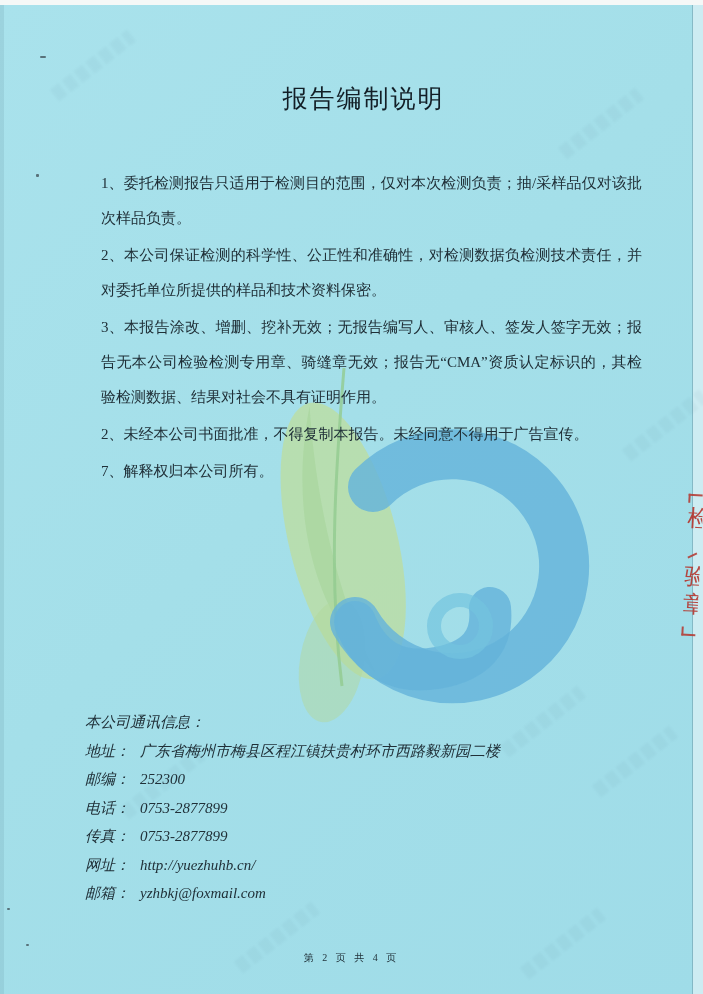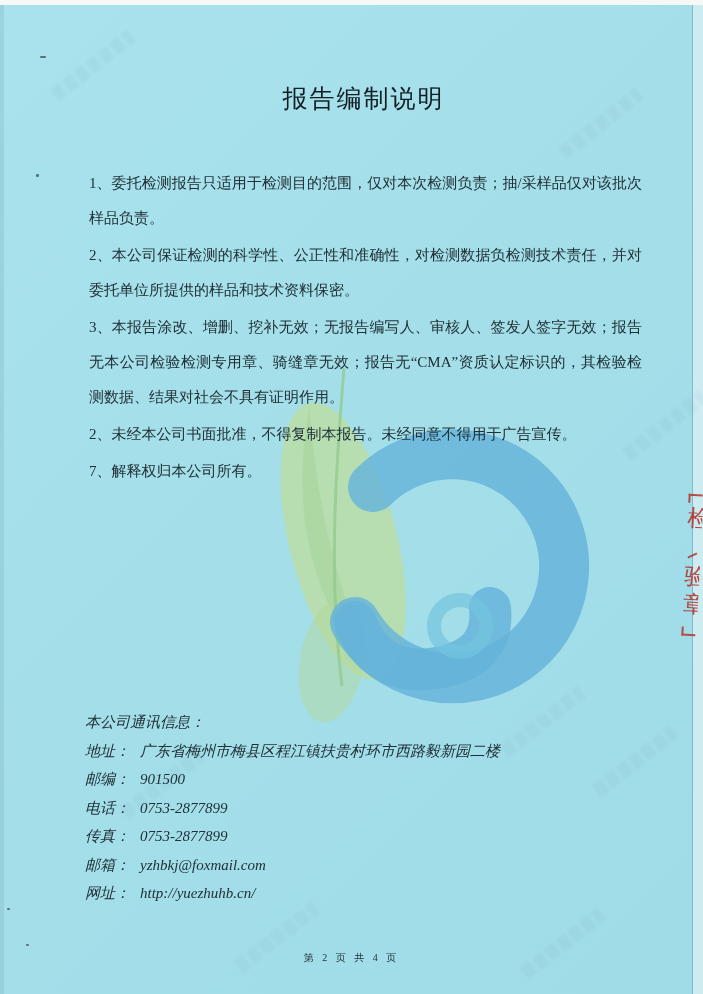--- a/index.html
+++ b/index.html
@@ -27,21 +27,21 @@
   
   .speck{position:absolute;background:#44565e;border-radius:1px;opacity:.8;z-index:3;}
   
   .title{
     position:absolute;top:82px;left:85px;width:557px;margin:0;
     text-align:center;font-family:"Liberation Sans", sans-serif;
     font-size:25px;font-weight:400;letter-spacing:2px;color:#121e26;z-index:5;
   }
   .notes{position:absolute;top:166px;left:85px;width:557px;z-index:5;}
   .notes p{
-    margin:0 0 2px 4px;font-size:15px;line-height:35px;
+    margin:0 0 2px 16px;font-size:15px;line-height:35px;
     text-align:justify;text-justify:inter-character;
     color:#203038;
   }
   .contact{position:absolute;top:714px;left:85px;width:560px;z-index:5;font-style:italic;}
   .contact p{margin:0 0 12.5px 0;font-size:15px;line-height:16px;color:#203038;}
   .c-label{margin-right:10px;}
   .footer{
     position:absolute;top:951px;left:0;width:100%;margin:0;
     text-align:center;font-size:10px;letter-spacing:3px;color:#22333b;z-index:5;
   }
@@ -105,25 +105,25 @@
     <p>1、委托检测报告只适用于检测目的范围，仅对本次检测负责；抽/采样品仅对该批次样品负责。</p>
     <p>2、本公司保证检测的科学性、公正性和准确性，对检测数据负检测技术责任，并对委托单位所提供的样品和技术资料保密。</p>
     <p>3、本报告涂改、增删、挖补无效；无报告编写人、审核人、签发人签字无效；报告无本公司检验检测专用章、骑缝章无效；报告无“CMA”资质认定标识的，其检验检测数据、结果对社会不具有证明作用。</p>
     <p>2、未经本公司书面批准，不得复制本报告。未经同意不得用于广告宣传。</p>
     <p>7、解释权归本公司所有。</p>
   </div>
 
   <div class="contact">
     <p>本公司通讯信息：</p>
     <p><span class="c-label">地址：</span><span class="c-value">广东省梅州市梅县区程江镇扶贵村环市西路毅新园二楼</span></p>
-    <p><span class="c-label">邮编：</span><span class="c-value">901500</span></p>
+    <p><span class="c-label">邮编：</span><span class="c-value">252300</span></p>
     <p><span class="c-label">电话：</span><span class="c-value">0753-2877899</span></p>
     <p><span class="c-label">传真：</span><span class="c-value">0753-2877899</span></p>
+    <p><span class="c-label">网址：</span><span class="c-value">http://yuezhuhb.cn/</span></p>
     <p><span class="c-label">邮箱：</span><span class="c-value">yzhbkj@foxmail.com</span></p>
-    <p><span class="c-label">网址：</span><span class="c-value">http://yuezhuhb.cn/</span></p>
   </div>
 
   <p class="footer">第 2 页 共 4 页</p>
 
   <div class="seal">
     <div class="seal-tick m1"></div>
     <div class="seal-clip c1"><span>检</span></div>
     <div class="mark"></div>
     <div class="seal-clip c2"><span>验</span></div>
     <div class="seal-clip c3"><span>章</span></div>

